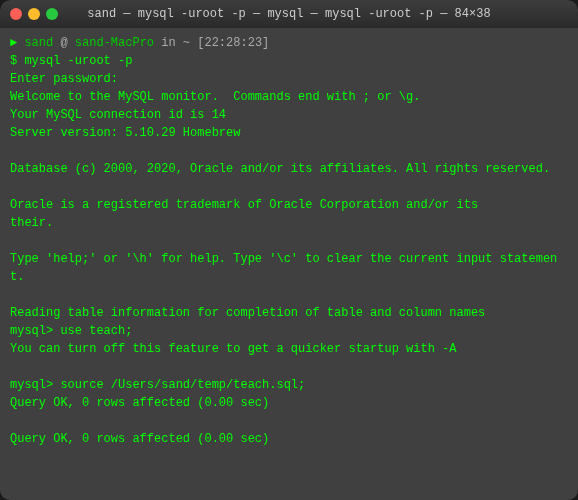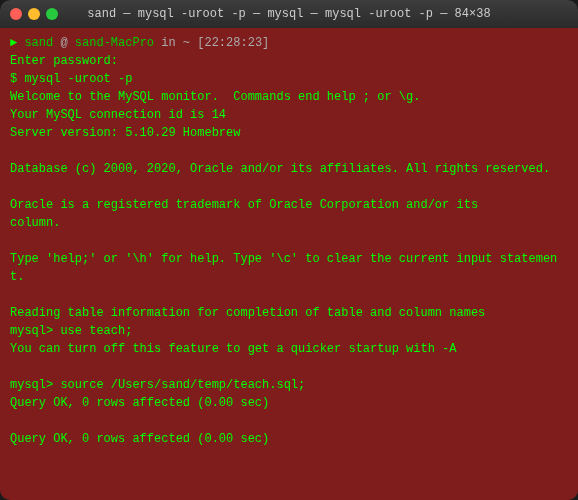--- a/index.html
+++ b/index.html
@@ -50,21 +50,21 @@
     .traffic-light.minimize { background: #ffbd2e; }
     .traffic-light.maximize { background: #27c93f; }
 
     .title-text {
       color: #cccccc;
       font-size: 12px;
       font-family: 'Menlo', 'Monaco', 'Courier New', monospace;
     }
 
     .terminal-body {
-      background: #7f1d1d;
+      background: #404040;
       flex: 1;
       padding: 6px 10px;
       overflow-y: auto;
       color: #00ff00;
       line-height: 1.5;
     }
 
     .line {
       white-space: pre-wrap;
       word-break: break-all;
@@ -93,30 +93,30 @@
   <div class="title-bar-buttons">
     <div class="traffic-light close"></div>
     <div class="traffic-light minimize"></div>
     <div class="traffic-light maximize"></div>
   </div>
   <span class="title-text">sand — mysql -uroot -p — mysql — mysql -uroot -p — 84×38</span>
 </div>
 
 <div class="terminal-body" id="terminal-content">
 <div class="line prompt-line"><span style="color:#00ff00">► </span><span style="color:#00cc00">sand</span><span style="color:#aaaaaa"> @ </span><span style="color:#00cc00">sand-MacPro</span><span style="color:#aaaaaa"> in </span><span style="color:#aaaaaa">~ </span><span style="color:#aaaaaa">[22:28:23]</span></div>
+    <div class="line prompt-line">$ mysql -uroot -p</div>
     <div class="line output-line">Enter password:</div>
-    <div class="line prompt-line">$ mysql -uroot -p</div>
-    <div class="line output-line">Welcome to the MySQL monitor.  Commands end help ; or \g.</div>
+    <div class="line output-line">Welcome to the MySQL monitor.  Commands end with ; or \g.</div>
     <div class="line output-line">Your MySQL connection id is 14</div>
     <div class="line output-line">Server version: 5.10.29 Homebrew</div>
     <div class="blank-line"></div>
     <div class="line output-line">Database (c) 2000, 2020, Oracle and/or its affiliates. All rights reserved.</div>
     <div class="blank-line"></div>
     <div class="line output-line">Oracle is a registered trademark of Oracle Corporation and/or its</div>
-    <div class="line output-line">column.</div>
+    <div class="line output-line">their.</div>
     <div class="blank-line"></div>
     <div class="line output-line">Type 'help;' or '\h' for help. Type '\c' to clear the current input statement.</div>
     <div class="blank-line"></div>
     <div class="line output-line">Reading table information for completion of table and column names</div>
     <div class="line mysql-prompt">mysql&gt; use teach;</div>
     <div class="line output-line">You can turn off this feature to get a quicker startup with -A</div>
     <div class="blank-line"></div>
     <div class="line mysql-prompt">mysql&gt; source /Users/sand/temp/teach.sql;</div>
     <div class="line output-line">Query OK, 0 rows affected (0.00 sec)</div>
     <div class="blank-line"></div>

